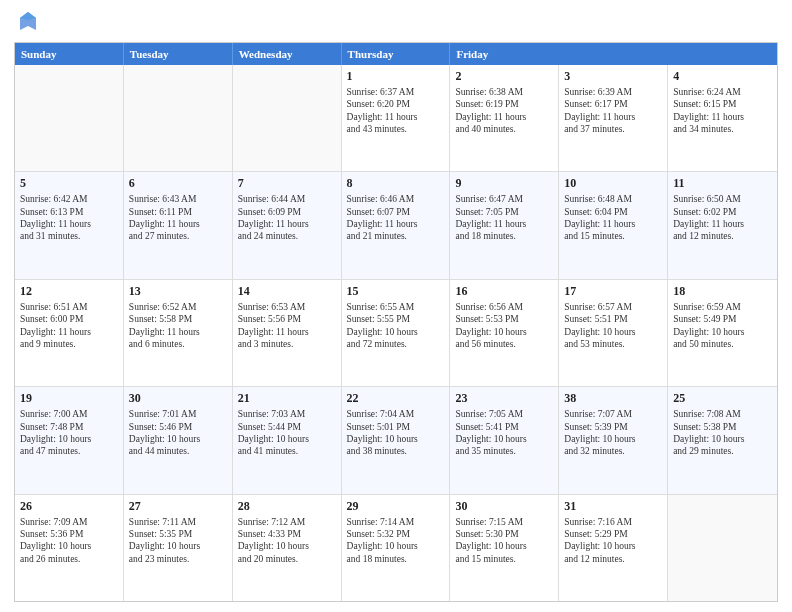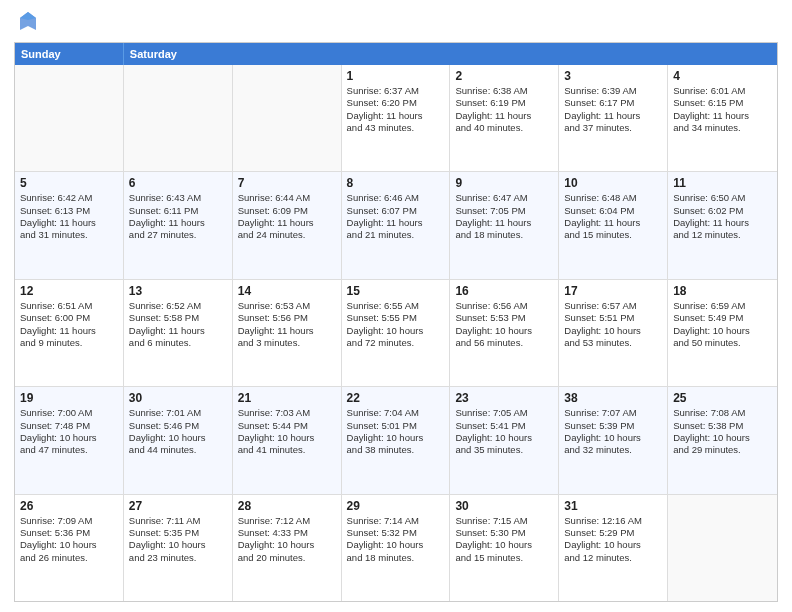--- a/index.html
+++ b/index.html
@@ -51,20 +51,21 @@
     }
     .location {
       font-size: 14px;
       color: #444;
     }
     .calendar {
       flex: 1;
       display: flex;
       flex-direction: column;
       border: 1px solid #ccc;
+      font-family: Liberation Serif, serif;
     }
     .cal-header {
       display: grid;
       grid-template-columns: repeat(7, 1fr);
       background: #3a7bd5;
     }
     .cal-header-cell {
       color: #fff;
       font-size: 11px;
       font-weight: bold;
@@ -130,21 +131,24 @@
     </div>
     <div class="title-block">
       <div class="month-title"></div>
       <div class="location"></div>
     </div>
   </div>
 
   <div class="calendar">
     <div class="cal-header" id="cal-header-row">
         <div class="cal-header-cell">Sunday</div>
-        <div class="cal-header-cell">Saturday</div>
+        <div class="cal-header-cell">Tuesday</div>
+        <div class="cal-header-cell">Wednesday</div>
+        <div class="cal-header-cell">Thursday</div>
+        <div class="cal-header-cell">Friday</div>
       </div>
     <div class="cal-body" id="cal-body">
         <div class="cal-row">
           <div class="cal-cell empty"></div>
           <div class="cal-cell empty"></div>
           <div class="cal-cell empty"></div>
           <div class="cal-cell">
             <span class="day-num">1</span>
             <span class="cell-line">Sunrise: 6:37 AM</span>
             <span class="cell-line">Sunset: 6:20 PM</span>
@@ -160,21 +164,21 @@
           </div>
           <div class="cal-cell">
             <span class="day-num">3</span>
             <span class="cell-line">Sunrise: 6:39 AM</span>
             <span class="cell-line">Sunset: 6:17 PM</span>
             <span class="cell-line">Daylight: 11 hours</span>
             <span class="cell-line">and 37 minutes.</span>
           </div>
           <div class="cal-cell">
             <span class="day-num">4</span>
-            <span class="cell-line">Sunrise: 6:01 AM</span>
+            <span class="cell-line">Sunrise: 6:24 AM</span>
             <span class="cell-line">Sunset: 6:15 PM</span>
             <span class="cell-line">Daylight: 11 hours</span>
             <span class="cell-line">and 34 minutes.</span>
           </div>
         </div>
         <div class="cal-row">
           <div class="cal-cell">
             <span class="day-num">5</span>
             <span class="cell-line">Sunrise: 6:42 AM</span>
             <span class="cell-line">Sunset: 6:13 PM</span>
@@ -357,21 +361,21 @@
           </div>
           <div class="cal-cell">
             <span class="day-num">30</span>
             <span class="cell-line">Sunrise: 7:15 AM</span>
             <span class="cell-line">Sunset: 5:30 PM</span>
             <span class="cell-line">Daylight: 10 hours</span>
             <span class="cell-line">and 15 minutes.</span>
           </div>
           <div class="cal-cell">
             <span class="day-num">31</span>
-            <span class="cell-line">Sunrise: 12:16 AM</span>
+            <span class="cell-line">Sunrise: 7:16 AM</span>
             <span class="cell-line">Sunset: 5:29 PM</span>
             <span class="cell-line">Daylight: 10 hours</span>
             <span class="cell-line">and 12 minutes.</span>
           </div>
           <div class="cal-cell empty"></div>
         </div>
       </div>
   </div>
 </div>
 

